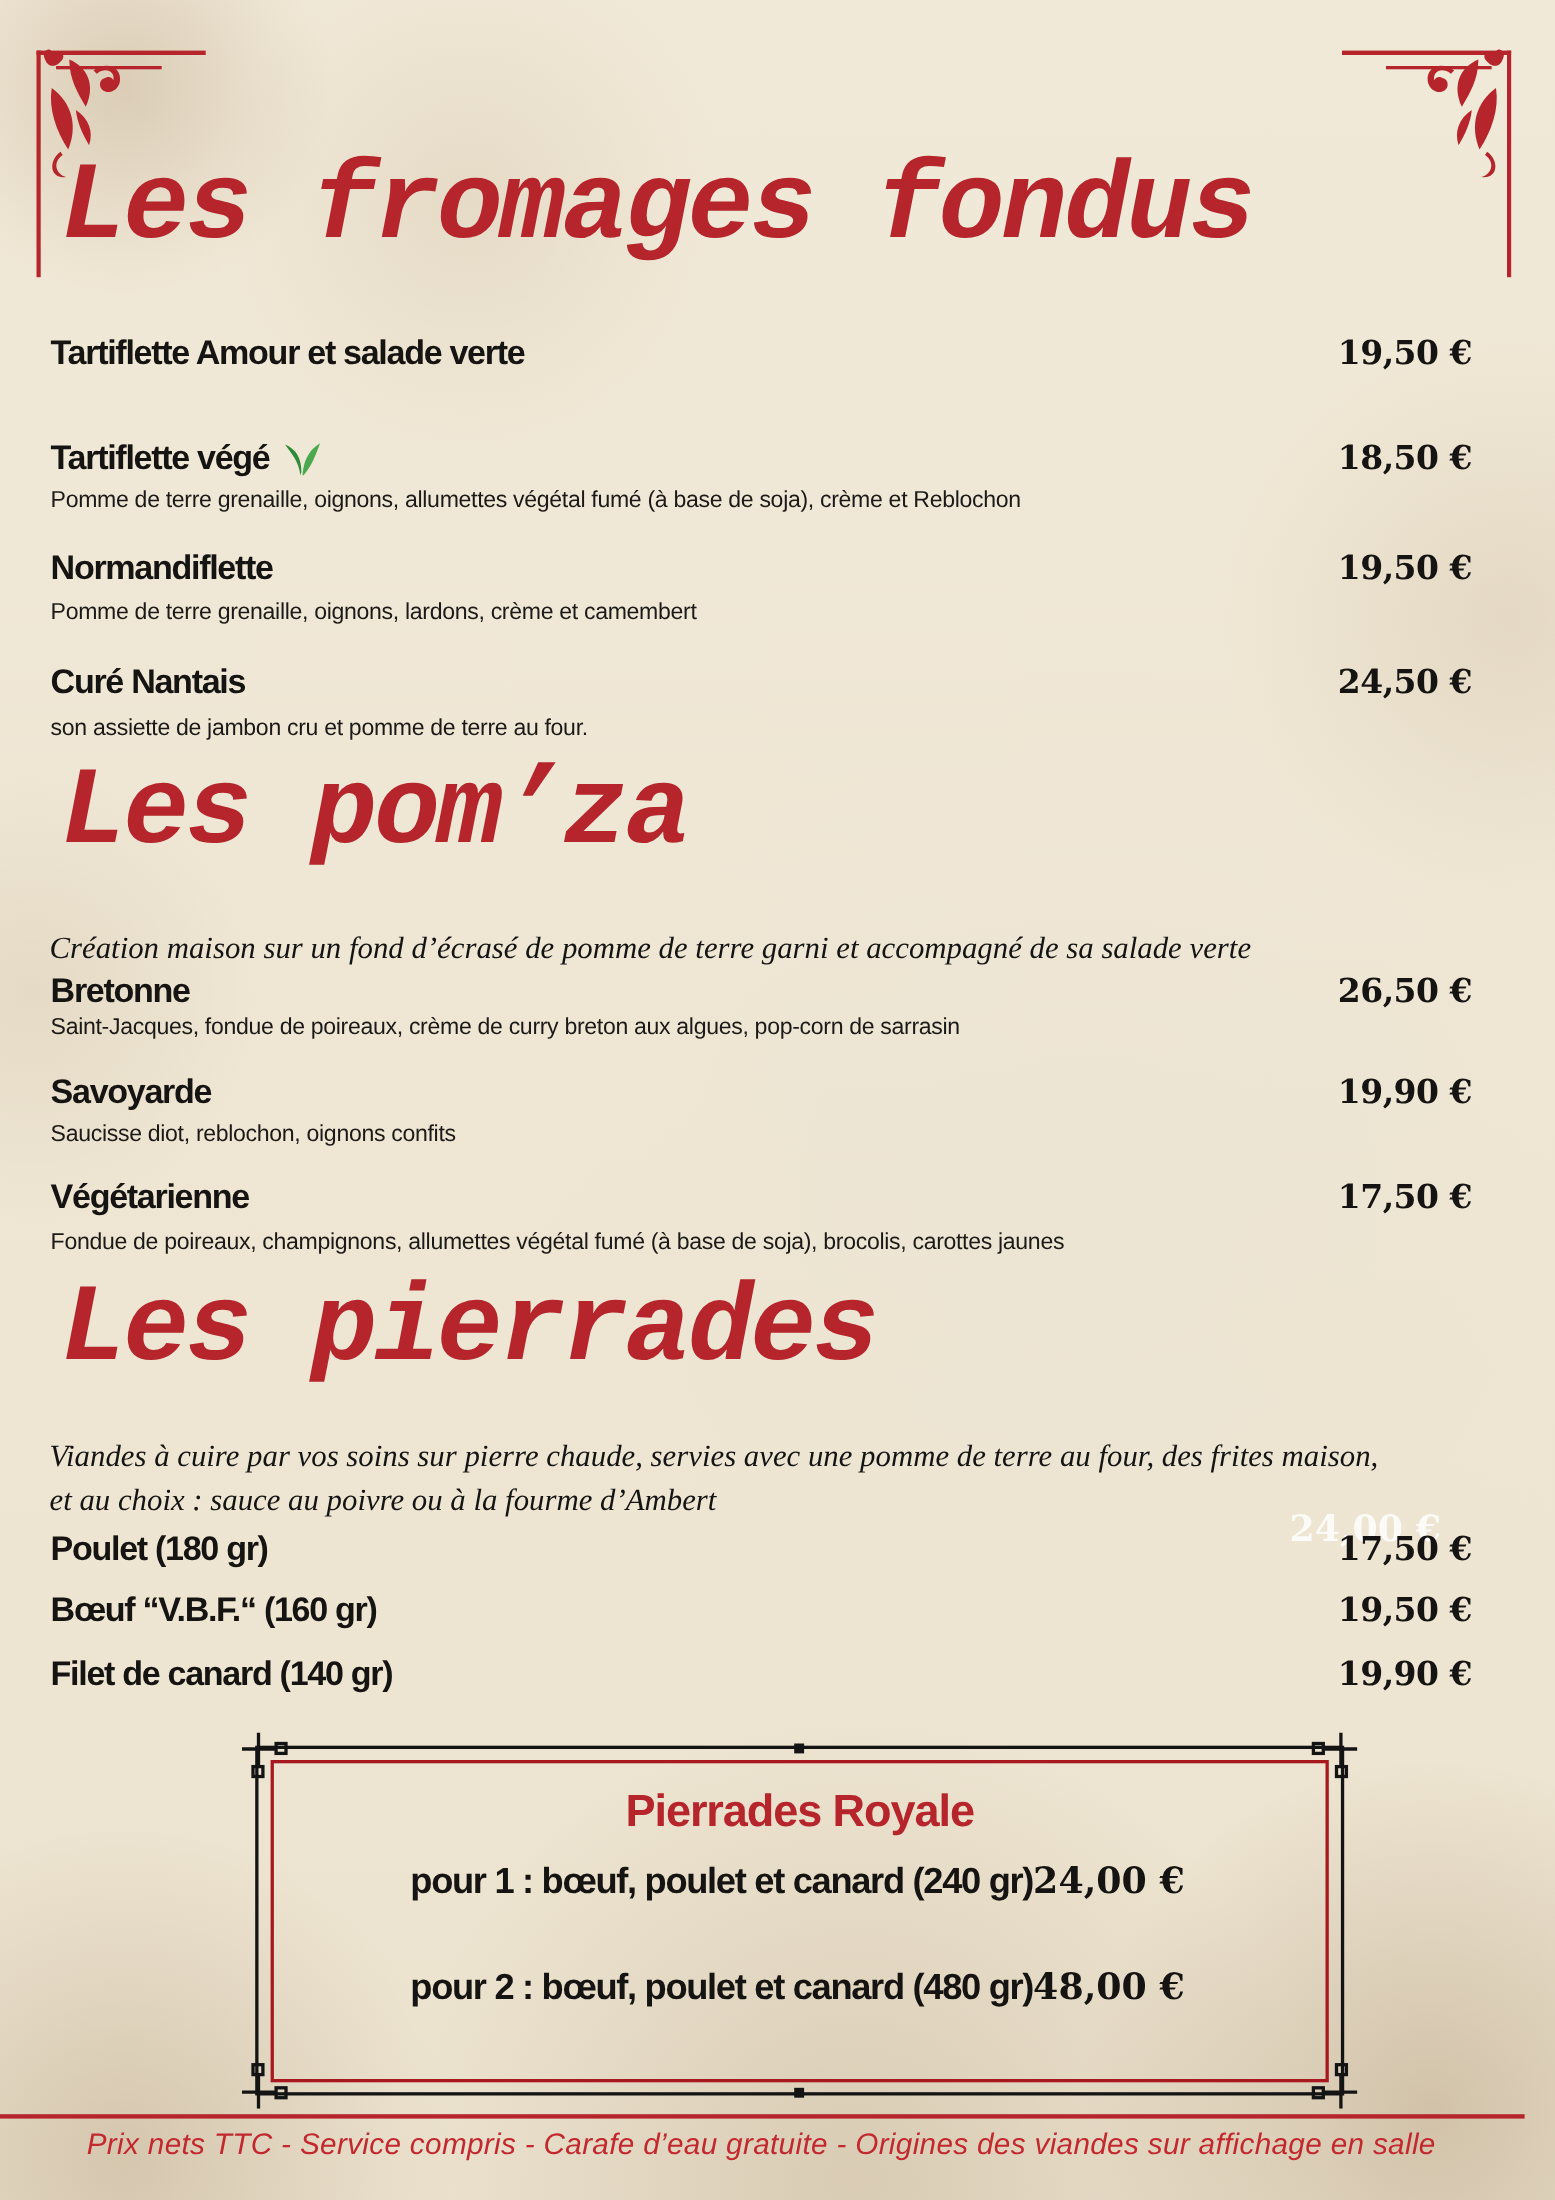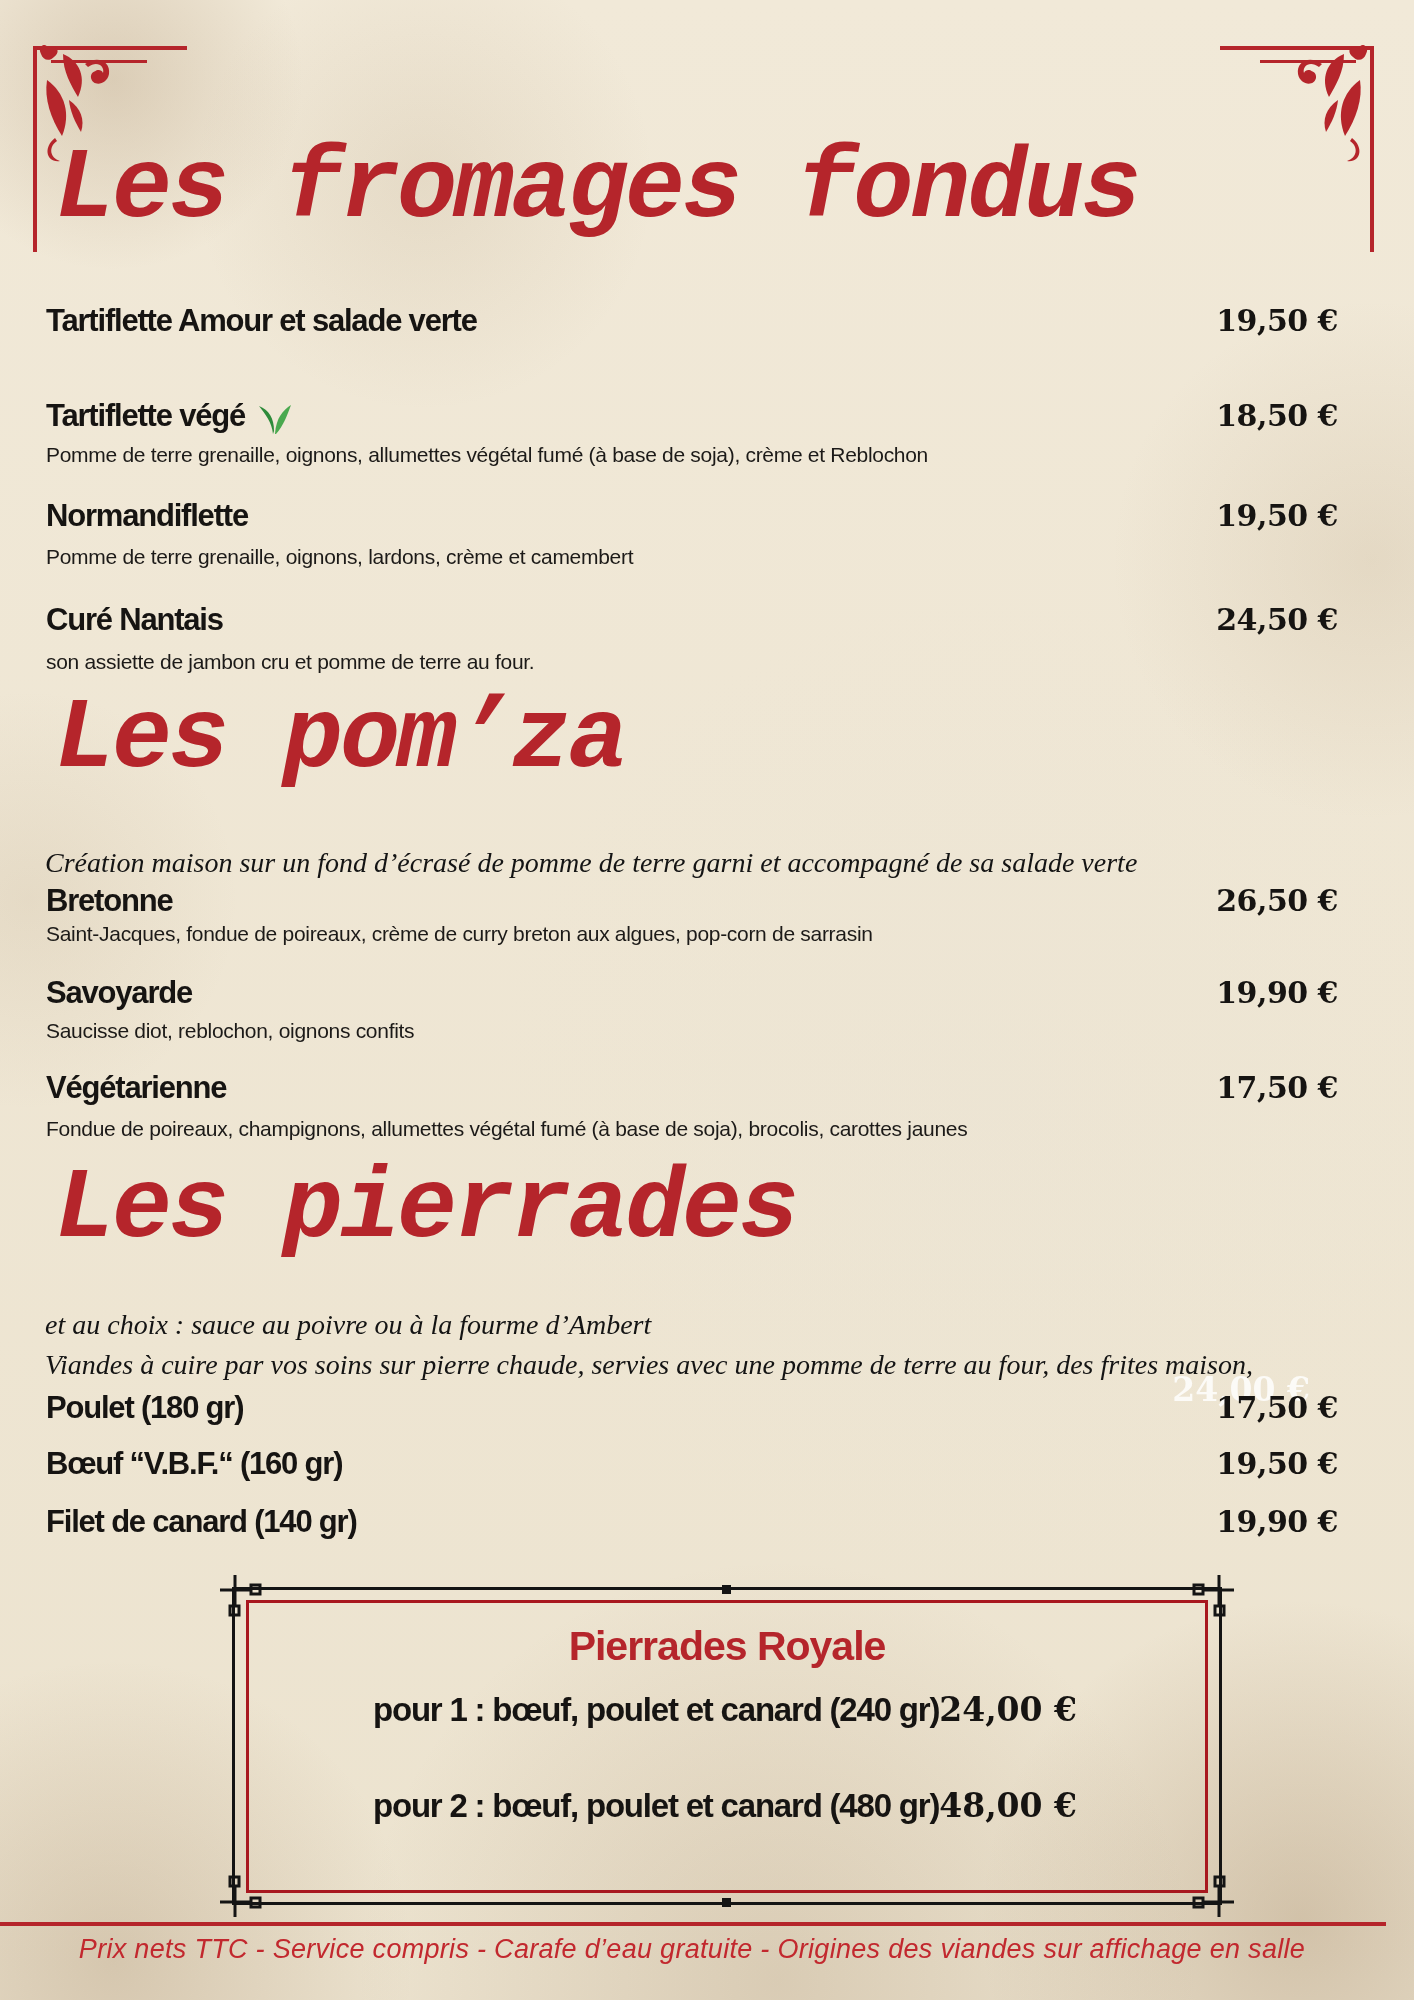--- a/index.html
+++ b/index.html
@@ -25,21 +25,21 @@
     position:absolute;left:55px;margin:0;
     font-family:Liberation Mono, monospace;font-style:italic;font-weight:700;
     font-size:100px;line-height:1.2;color:#b5252b;letter-spacing:-3px;white-space:nowrap;
   }
   .row{
     position:absolute;left:46px;right:76px;
     display:flex;justify-content:space-between;align-items:baseline;
   }
   .item-name{
     font-weight:700;font-size:31px;letter-spacing:-1.2px;white-space:nowrap;
-    display:flex;align-items:flex-end;
+    display:flex;align-items:center;
   }
   .price{
     font-family:"DejaVu Serif", serif;font-weight:700;font-size:30px;
     letter-spacing:-0.5px;white-space:nowrap;
   }
   .desc{
     position:absolute;left:46px;right:60px;
     font-size:21px;letter-spacing:-0.3px;color:#1c1a18;white-space:nowrap;
   }
   .intro{
@@ -180,22 +180,22 @@
   <div class="row" style="top:1070px">
     <span class="item-name">
         <span>Végétarienne</span>
       </span>
     <span class="price">17,50 €</span>
   </div>
   <div class="desc" style="top:1117px">Fondue de poireaux, champignons, allumettes végétal fumé (à base de soja), brocolis, carottes jaunes</div>
 
   <h1 class="script-title" style="top:1150px">Les pierrades</h1>
   <div class="intro" style="top:1305px">
+    <div>Viandes à cuire par vos soins sur pierre chaude, servies avec une pomme de terre au four, des frites maison,</div>
     <div>et au choix : sauce au poivre ou à la fourme d’Ambert</div>
-    <div>Viandes à cuire par vos soins sur pierre chaude, servies avec une pomme de terre au four, des frites maison,</div>
   </div>
 
   <div class="ghost-price">24,00 €</div>
 
   <div class="row" style="top:1390px">
     <span class="item-name">
         <span>Poulet (180 gr)</span>
       </span>
     <span class="price">17,50 €</span>
   </div>

